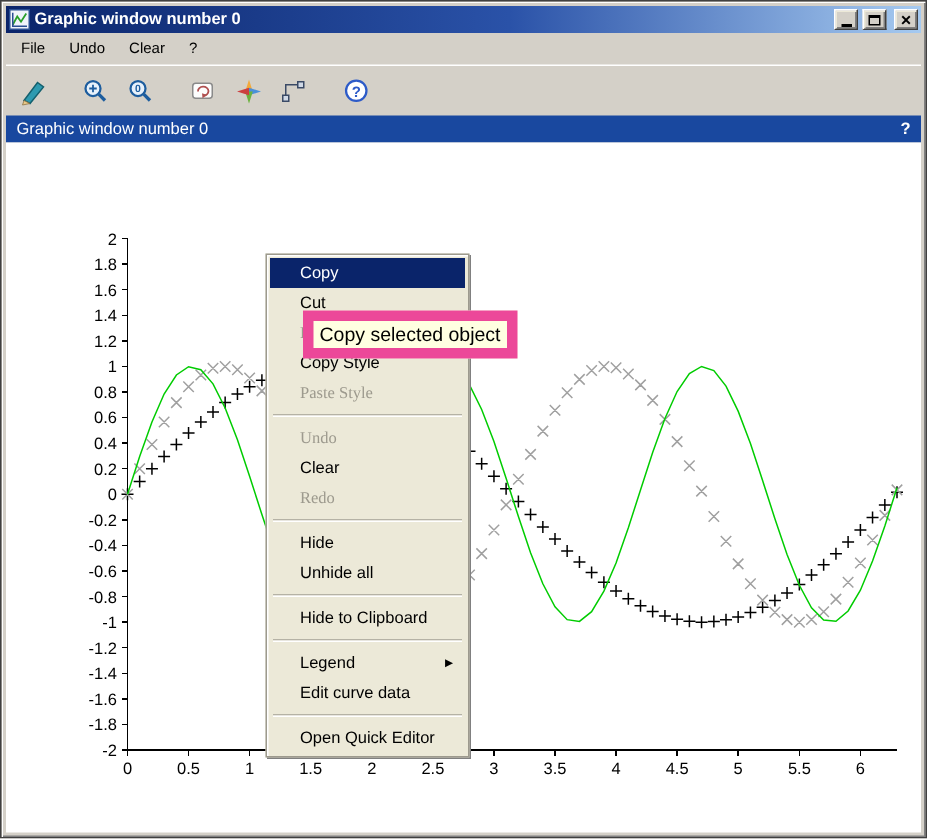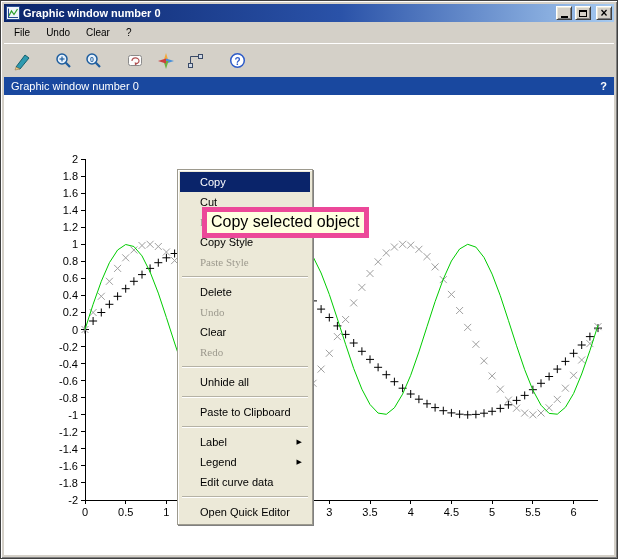--- a/index.html
+++ b/index.html
@@ -31,21 +31,21 @@
   #plot{position:absolute;left:0;top:0;}
   .ctx{position:absolute;left:173px;top:74px;width:136px;background:var(--menu-bg,#ece9d8);
     border:1px solid #9d9a8e;box-shadow:inset 1px 1px 0 #fff,1px 1px 0 #808080;
     padding:2px;font-size:11px;z-index:5;color:#000;}
   .mi{height:20px;display:flex;align-items:center;padding:0 8px 0 20px;white-space:nowrap;}
   .mi .arrow{margin-left:auto;font-size:7px;}
   .mi.disabled{color:var(--menu-disabled,#9d9a8e);font-family:Liberation Serif, serif;}
   .mi.highlighted{background:var(--menu-highlight,#0a246a);color:#fff;}
   .sep{height:2px;border-top:1px solid #b5b2a5;border-bottom:1px solid #fff;margin:4px 2px;}
   .tooltip{position:absolute;left:198px;top:112px;background:var(--tooltip-bg,#ffffe1);
-    border:5px solid #ec4899;padding:1px 4px 2px;font-size:16px;z-index:6;white-space:nowrap;color:#000;}
+    border:7px solid #ec4899;padding:1px 4px 2px;font-size:13px;z-index:6;white-space:nowrap;color:#000;}
 </style>
 </head>
 <body>
 
 <div class="window">
 
   <div class="titlebar">
     <span style="display:flex;">
       <svg width="14" height="14">
           <rect x="0.5" y="0.5" width="13" height="13" fill="#f0f4fb" stroke="#2a4f92"></rect>
@@ -234,45 +234,41 @@
         <div class="mi disabled">
           <span>Paste</span>
         </div>
         <div class="mi">
           <span>Copy Style</span>
         </div>
         <div class="mi disabled">
           <span>Paste Style</span>
         </div>
         <div class="sep"></div>
-        <div class="mi">
-          <span>Delete</span>
-        </div>
         <div class="mi disabled">
           <span>Undo</span>
         </div>
         <div class="mi">
           <span>Clear</span>
         </div>
         <div class="mi disabled">
           <span>Redo</span>
         </div>
         <div class="sep"></div>
         <div class="mi">
+          <span>Hide</span>
+        </div>
+        <div class="mi">
           <span>Unhide all</span>
         </div>
         <div class="sep"></div>
         <div class="mi">
-          <span>Paste to Clipboard</span>
-        </div>
-        <div class="sep"></div>
-        <div class="mi">
-          <span>Label</span>
-          <span class="arrow">▶</span>
-        </div>
+          <span>Hide to Clipboard</span>
+        </div>
+        <div class="sep"></div>
         <div class="mi">
           <span>Legend</span>
           <span class="arrow">▶</span>
         </div>
         <div class="mi">
           <span>Edit curve data</span>
         </div>
         <div class="sep"></div>
         <div class="mi">
           <span>Open Quick Editor</span>

